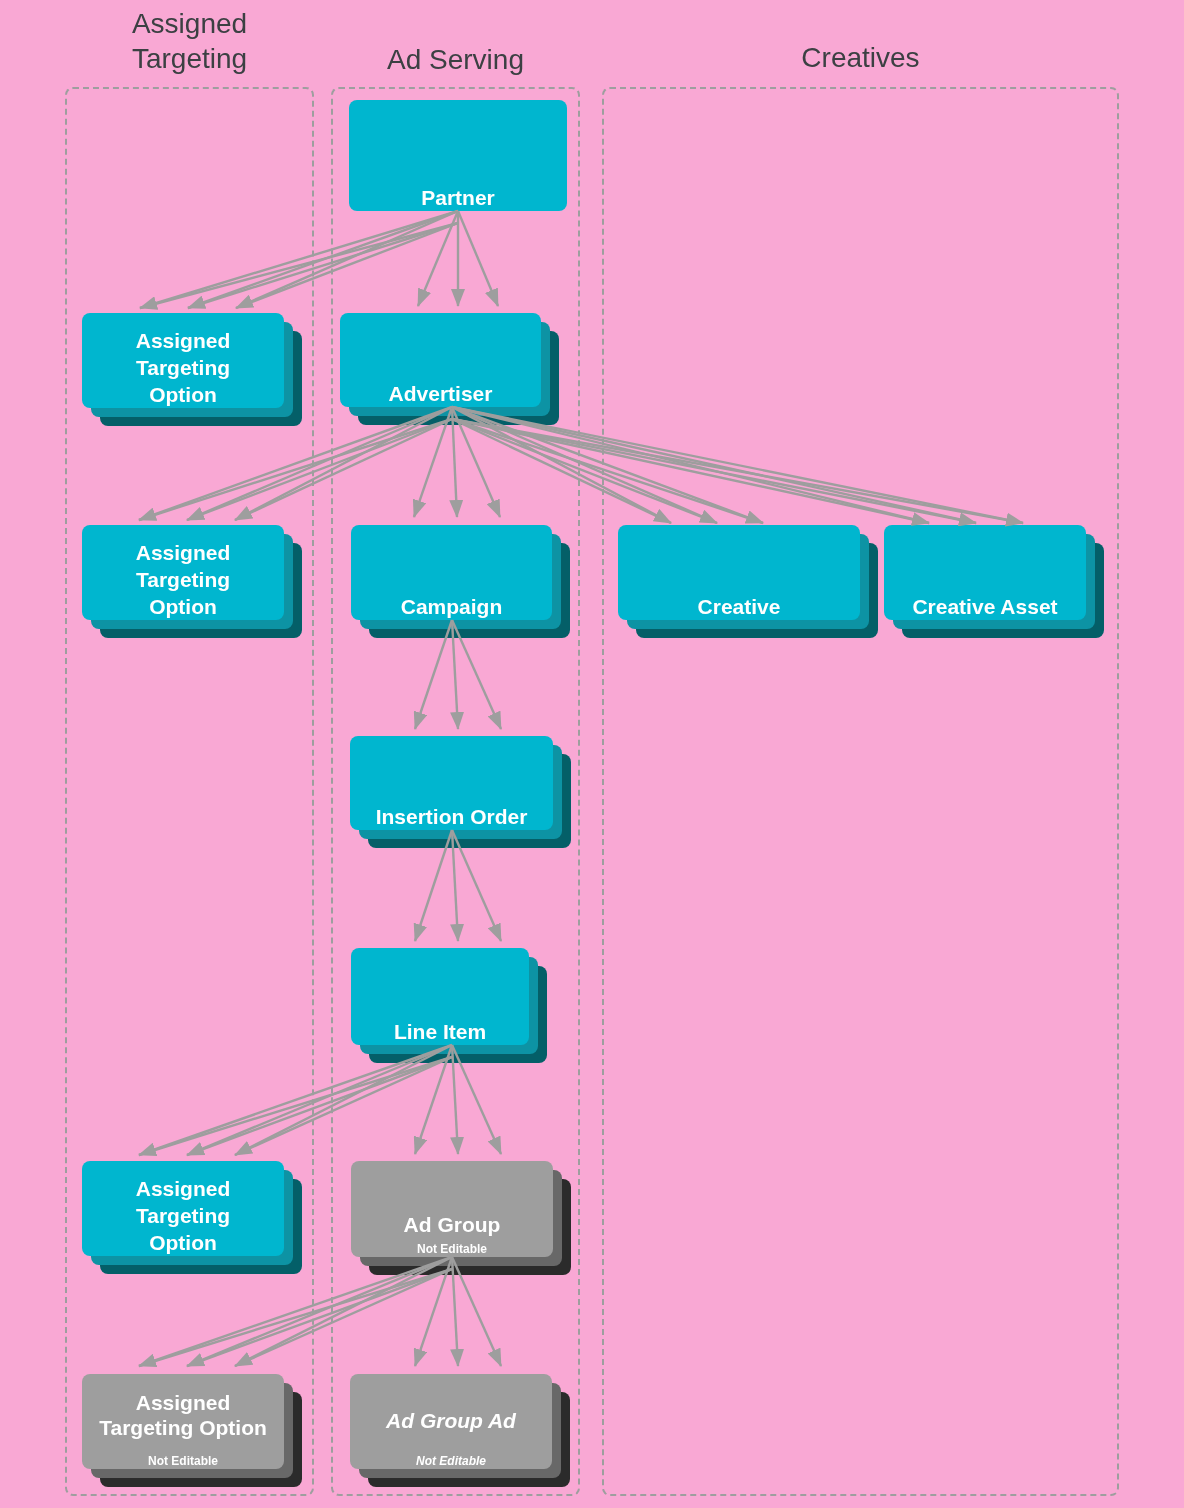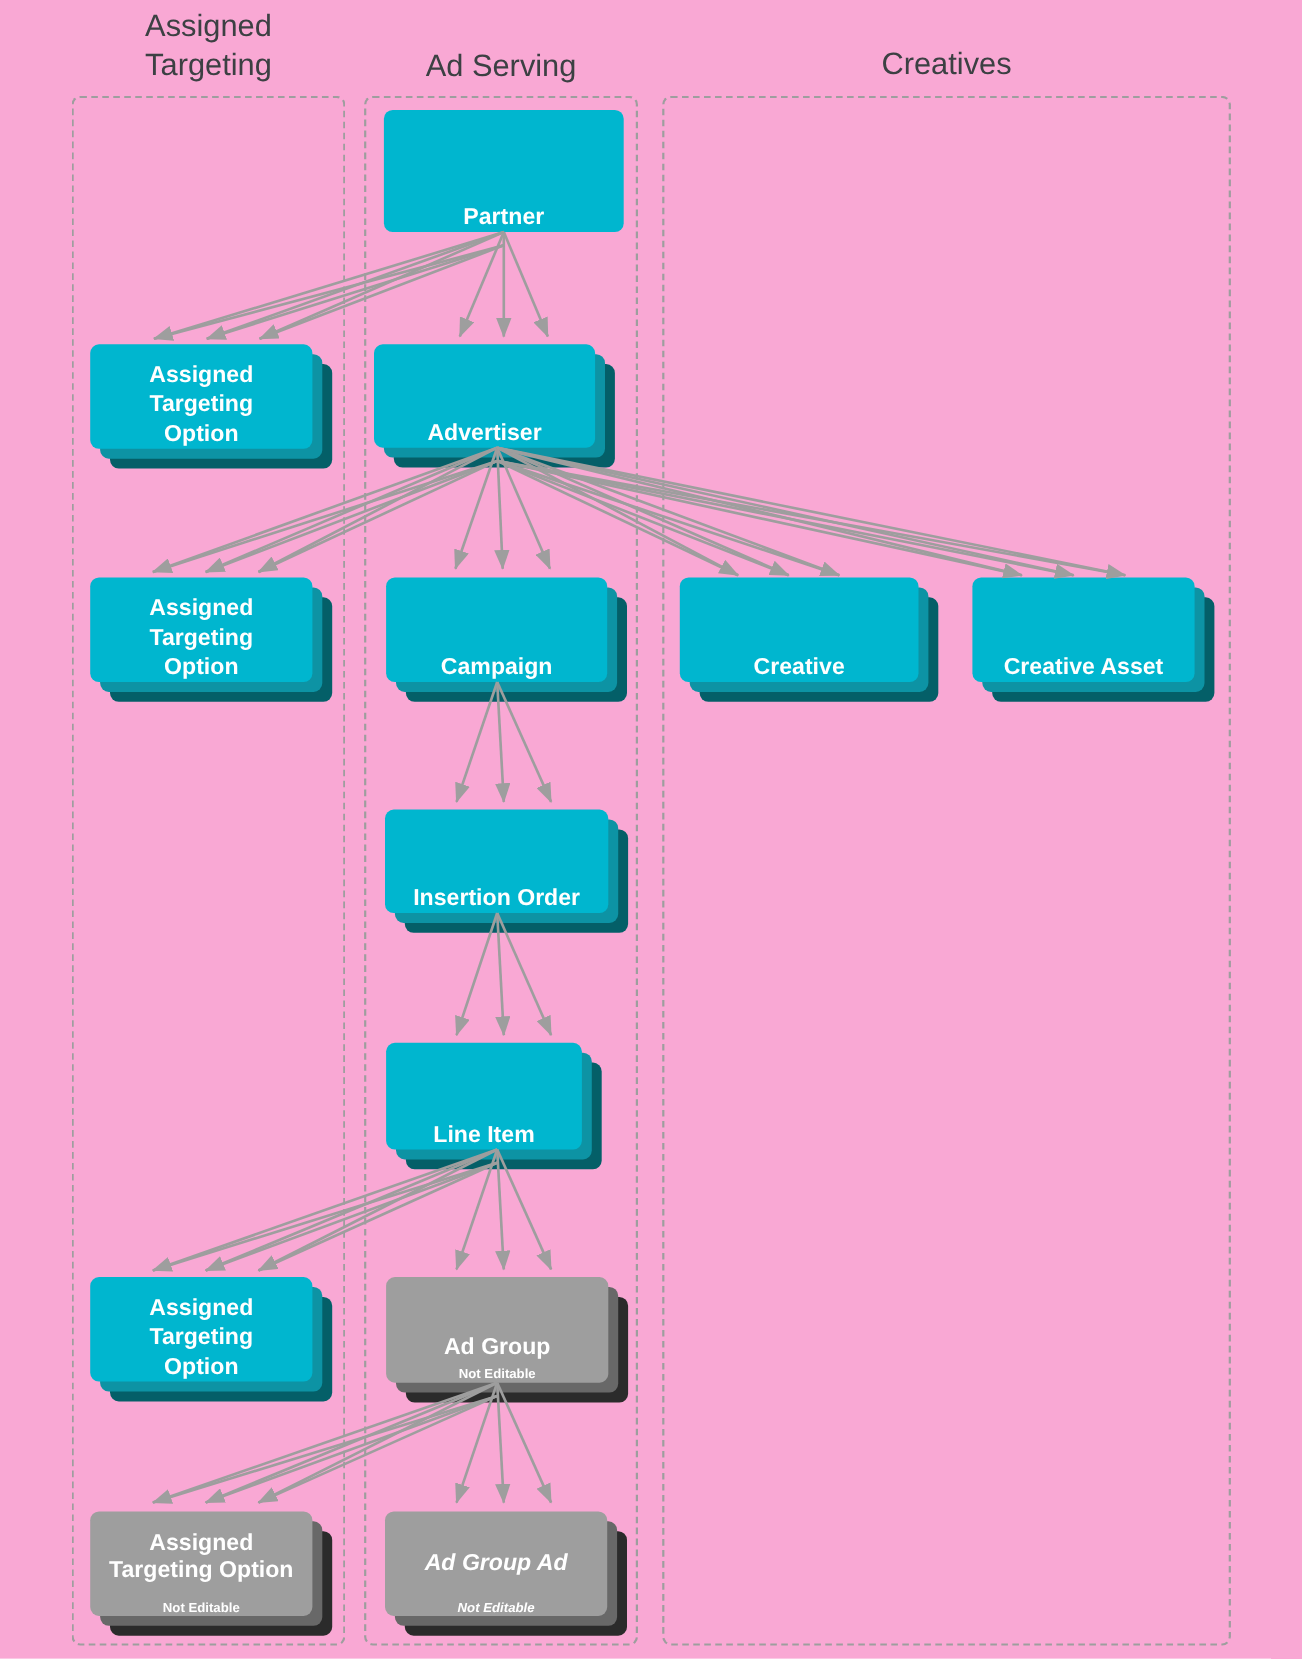--- a/index.html
+++ b/index.html
@@ -72,21 +72,21 @@
   .n-ad-group .face{gap:4px;}
   .n-ad-group-ad .face{gap:20px;font-style:italic;}
   .n-ato-gray .face{gap:14px;}
   .n-ato-gray .label{line-height:25px;}
   
   .n-partner{left:349px;top:100px;width:218px;height:111px;}
   .n-ato1{left:82px;top:313px;width:202px;height:95px;}
   .n-advertiser{left:340px;top:313px;width:201px;height:94px;}
   .n-ato2{left:82px;top:525px;width:202px;height:95px;}
   .n-campaign{left:351px;top:525px;width:201px;height:95px;}
-  .n-creative{left:618px;top:525px;width:217px;height:95px;}
+  .n-creative{left:618px;top:525px;width:242px;height:95px;}
   .n-creative-asset{left:884px;top:525px;width:202px;height:95px;}
   .n-insertion-order{left:350px;top:736px;width:203px;height:94px;}
   .n-line-item{left:351px;top:948px;width:178px;height:97px;}
   .n-ato3{left:82px;top:1161px;width:202px;height:95px;}
   .n-ad-group{left:351px;top:1161px;width:202px;height:96px;}
   .n-ato-gray{left:82px;top:1374px;width:202px;height:95px;}
   .n-ad-group-ad{left:350px;top:1374px;width:202px;height:95px;}
   
   #arrows{
     position:absolute;left:0;top:0;width:1184px;height:1508px;

